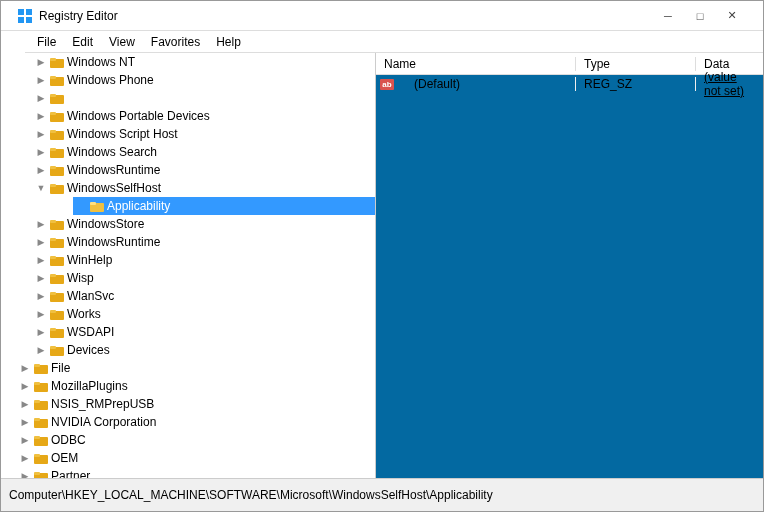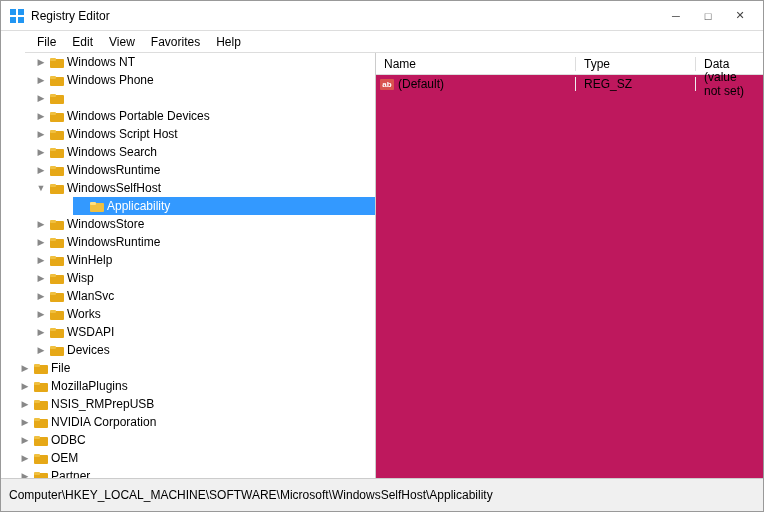--- a/index.html
+++ b/index.html
@@ -16,21 +16,21 @@
       display: flex;
       flex-direction: column;
       background: #fff;
     }
     .title-bar {
       background: #fff;
       height: 30px;
       display: flex;
       align-items: center;
       justify-content: space-between;
-      padding: 0 8px;
+      padding: 0 16px;
       border-bottom: 1px solid #ddd;
     }
     .title-bar-left {
       display: flex;
       align-items: center;
       gap: 6px;
     }
     .title-bar-icon {
       width: 16px;
       height: 16px;
@@ -81,21 +81,21 @@
       width: 375px;
       min-width: 375px;
       border-right: 1px solid #ccc;
       overflow-y: auto;
       overflow-x: hidden;
       background: #fff;
     }
     .detail-pane {
       flex: 1;
       overflow: auto;
-      background: #be185d;
+      background: #0369a1;
     }
     .tree-item {
       display: flex;
       align-items: center;
       height: 18px;
       cursor: pointer;
       white-space: nowrap;
       padding-right: 4px;
     }
     .tree-item.selected { background: #3399ff; color: #fff; }
@@ -160,34 +160,35 @@
       cursor: pointer;
     }
     .detail-cell-name {
       width: 200px;
       min-width: 200px;
       padding: 0 4px;
       font-size: 12px;
       border-right: 1px solid #eee;
       display: flex;
       align-items: center;
-      gap: 4px;
+      gap: 20px;
       overflow: hidden;
     }
     .detail-cell-type {
       width: 120px;
       min-width: 120px;
       padding: 0 8px;
       font-size: 12px;
       border-right: 1px solid #eee;
     }
     .detail-cell-data {
       flex: 1;
       padding: 0 8px;
       font-size: 12px;
+      text-decoration: underline;
     }
     .reg-ab-icon {
       background: #d9534f;
       color: #fff;
       font-size: 8px;
       font-weight: bold;
       padding: 1px 2px;
       border-radius: 1px;
       min-width: 14px;
       text-align: center;

